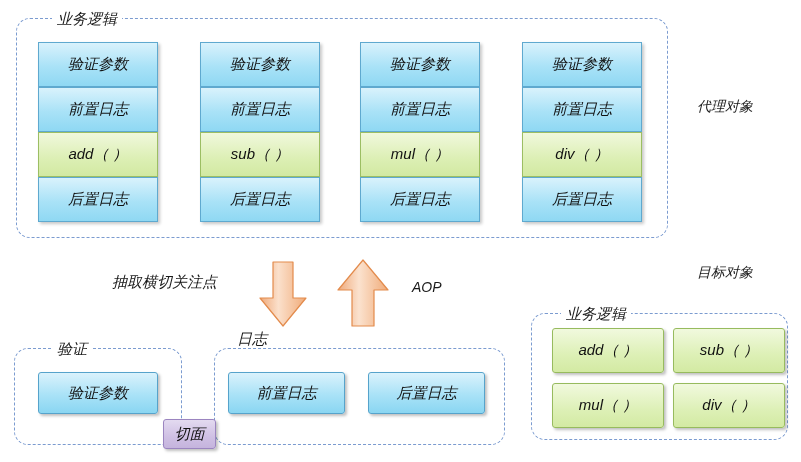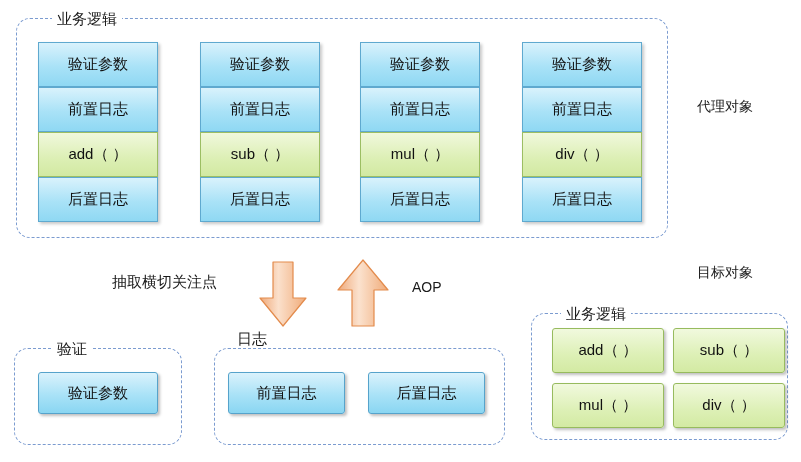--- a/index.html
+++ b/index.html
@@ -10,20 +10,21 @@
     width: 801px;
     height: 462px;
     background: #ffffff;
     font-family: "Liberation Sans", "DejaVu Sans", sans-serif;
     overflow: hidden;
   }
   #stage {
     position: relative;
     width: 692px;
     height: 462px;
+    font-style: italic;
   }
 
   
   .lbl {
     position: absolute;
     color: #1a1a1a;
     font-size: 15px;
     line-height: 18px;
     white-space: nowrap;
   }
@@ -187,20 +188,21 @@
   <div class="caption" style="left:52px; top:340px;">验证</div>
 
   <div class="box blue" style="left:38px; top:372px; width:120px; height:42px;">验证参数</div>
 
   <div class="group" style="left:214px; top:348px; width:291px; height:97px;"></div>
   <div class="caption" style="left:232px; top:330px;">日志</div>
 
   <div class="box blue" style="left:228px; top:372px; width:117px; height:42px;">前置日志</div>
   <div class="box blue" style="left:368px; top:372px; width:117px; height:42px;">后置日志</div>
 
+  <div class="box purple" style="left:163px; top:419px; width:53px; height:30px; z-index:5;">切面</div>
 
   <div class="group" style="left:531px; top:313px; width:257px; height:127px;"></div>
   <div class="caption" style="left:561px; top:305px;">业务逻辑</div>
 
   <div class="box green" style="left:552px; top:328px; width:112px; height:45px;">add（ ）</div>
   <div class="box green" style="left:673px; top:328px; width:112px; height:45px;">sub（ ）</div>
   <div class="box green" style="left:552px; top:383px; width:112px; height:45px;">mul（ ）</div>
   <div class="box green" style="left:673px; top:383px; width:112px; height:45px;">div（ ）</div>
 
 </div>

